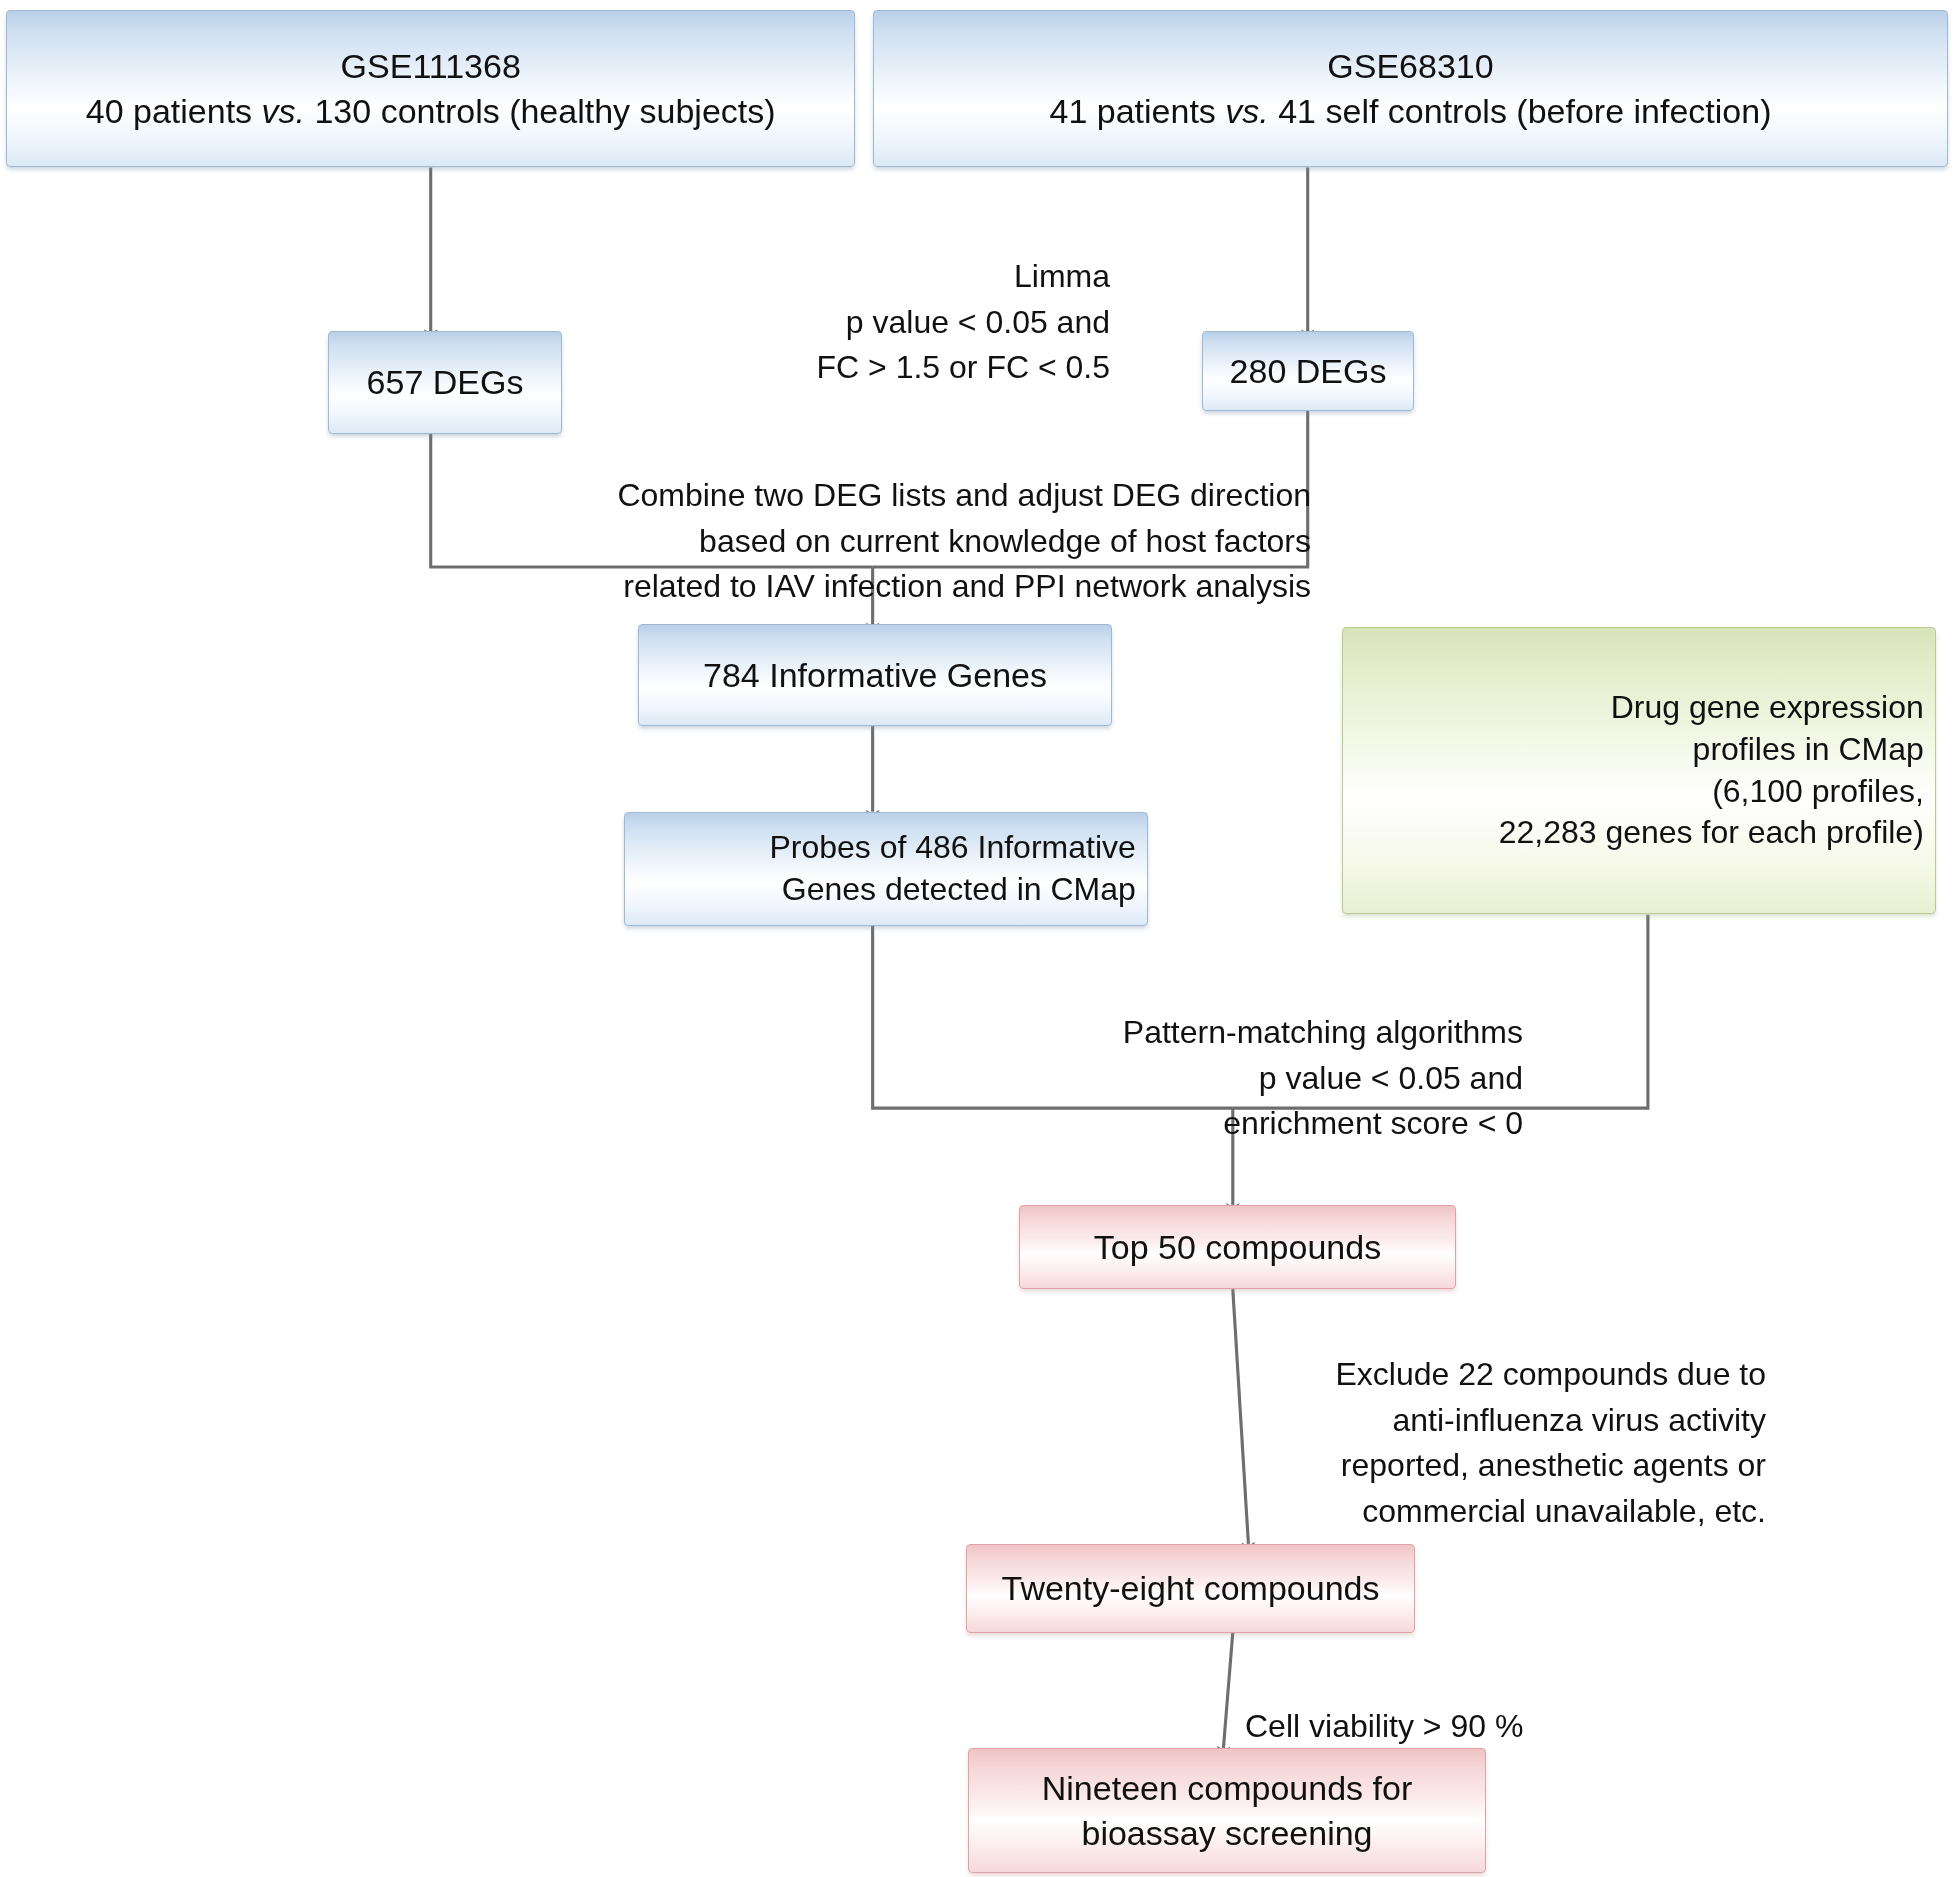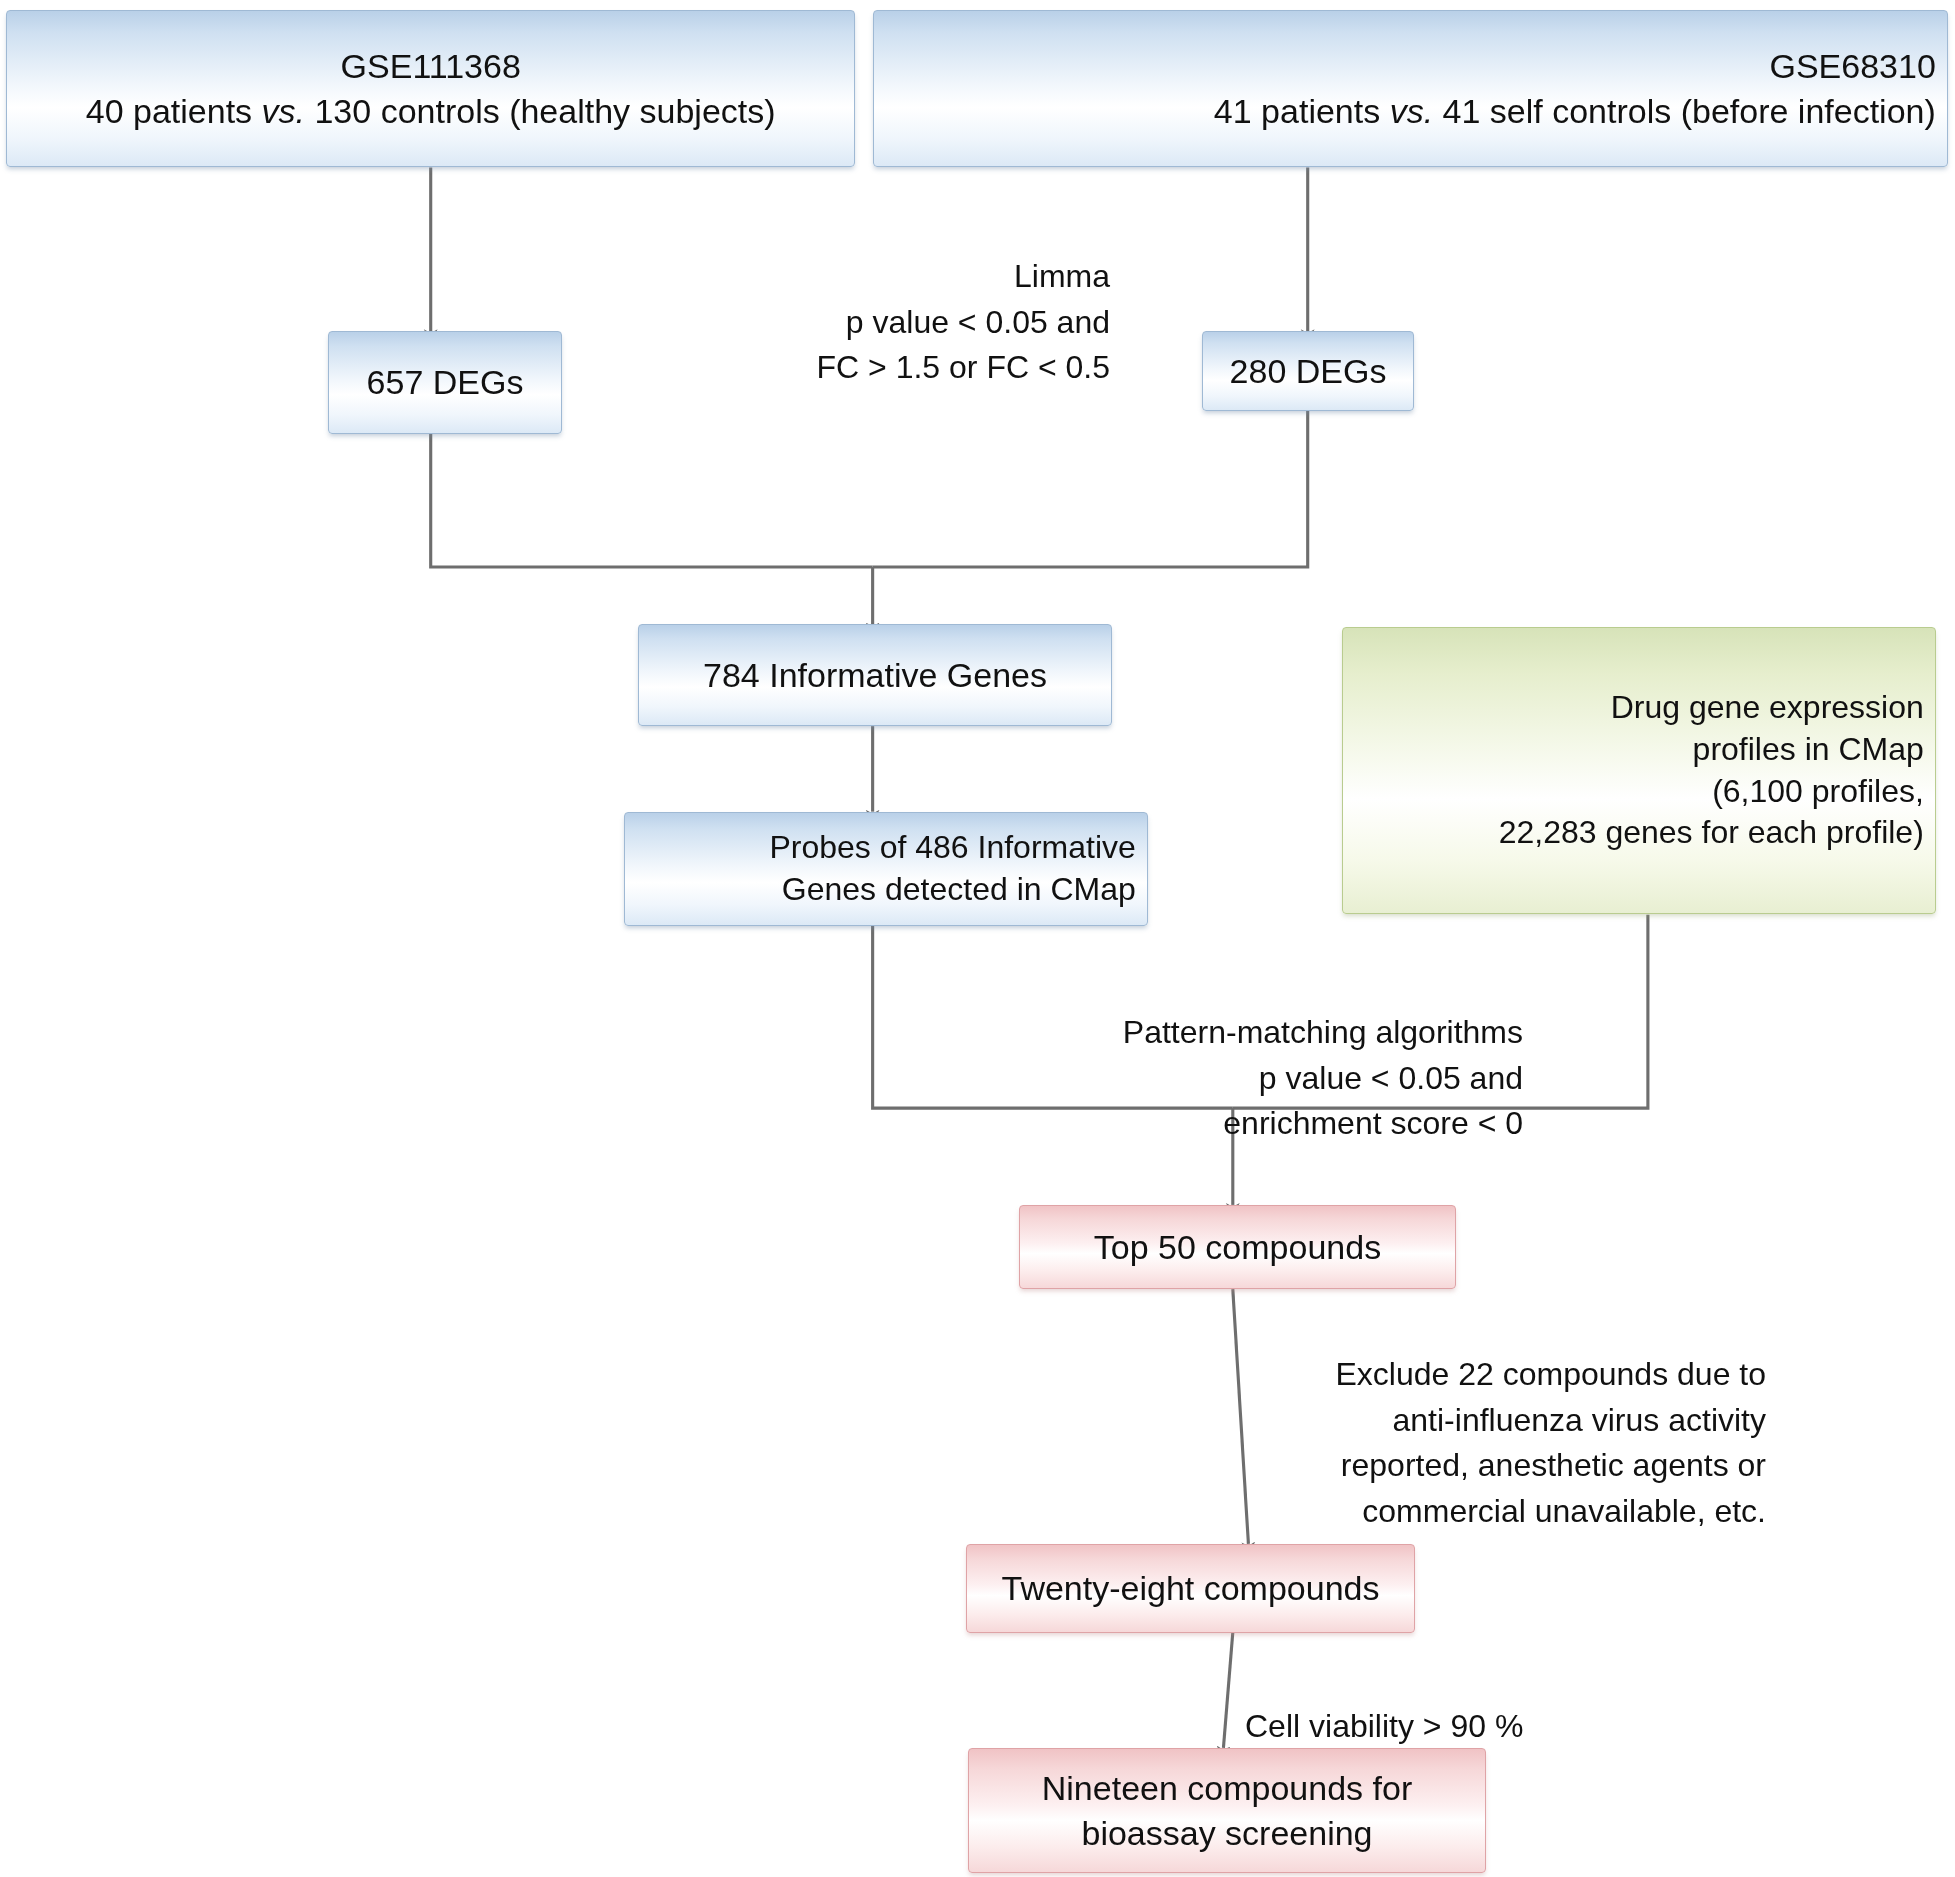--- a/index.html
+++ b/index.html
@@ -128,41 +128,46 @@
     </g>
   </svg>
 
   <div class="node blue fs-54" style="left:6.2px; top:10px; width:849px; height:157px;">
     <div class="txt">
       <span>GSE111368</span><br>
       <span>40 patients </span><span class="it">vs.</span><span> 130 controls (healthy subjects)</span>
     </div>
   </div>
 
-  <div class="node blue fs-54" style="left:873px; top:10px; width:1075px; height:157px;text-align:right;">
+  <div class="node blue fs-54" style="left:873px; top:10px; width:1075px; height:157px;">
     <div class="txt">
       <span>GSE68310</span><br>
       <span>41 patients </span><span class="it">vs.</span><span> 41 self controls (before infection)</span>
     </div>
   </div>
 
   <div class="edge-label fs-52" style="left:636px; top:209px; width:474px;">
     <span>Limma
 p value &lt; 0.05 and
 FC &gt; 1.5 or FC &lt; 0.5</span>
   </div>
 
   <div class="node blue fs-54" style="left:328px; top:331px; width:234px; height:103px;">
     <div class="txt">657 DEGs</div>
   </div>
 
   <div class="node blue fs-54" style="left:1202px; top:331px; width:212px; height:80px;">
     <div class="txt">280 DEGs</div>
   </div>
 
+  <div class="edge-label fs-52" style="left:437px; top:428px; width:874px;">
+    <span>Combine two DEG lists and adjust DEG direction
+based on current knowledge of host factors
+related to IAV infection and PPI network analysis</span>
+  </div>
 
   <div class="node blue fs-54" style="left:638px; top:624px; width:474px; height:102px;">
     <div class="txt">784 Informative Genes</div>
   </div>
 
   <div class="node green fs-52" style="left:1342px; top:627px; width:594px; height:287px; white-space:pre-line;">
     <div class="txt">Drug gene expression
 profiles in CMap
 (6,100 profiles,
 22,283 genes for each profile)</div>

